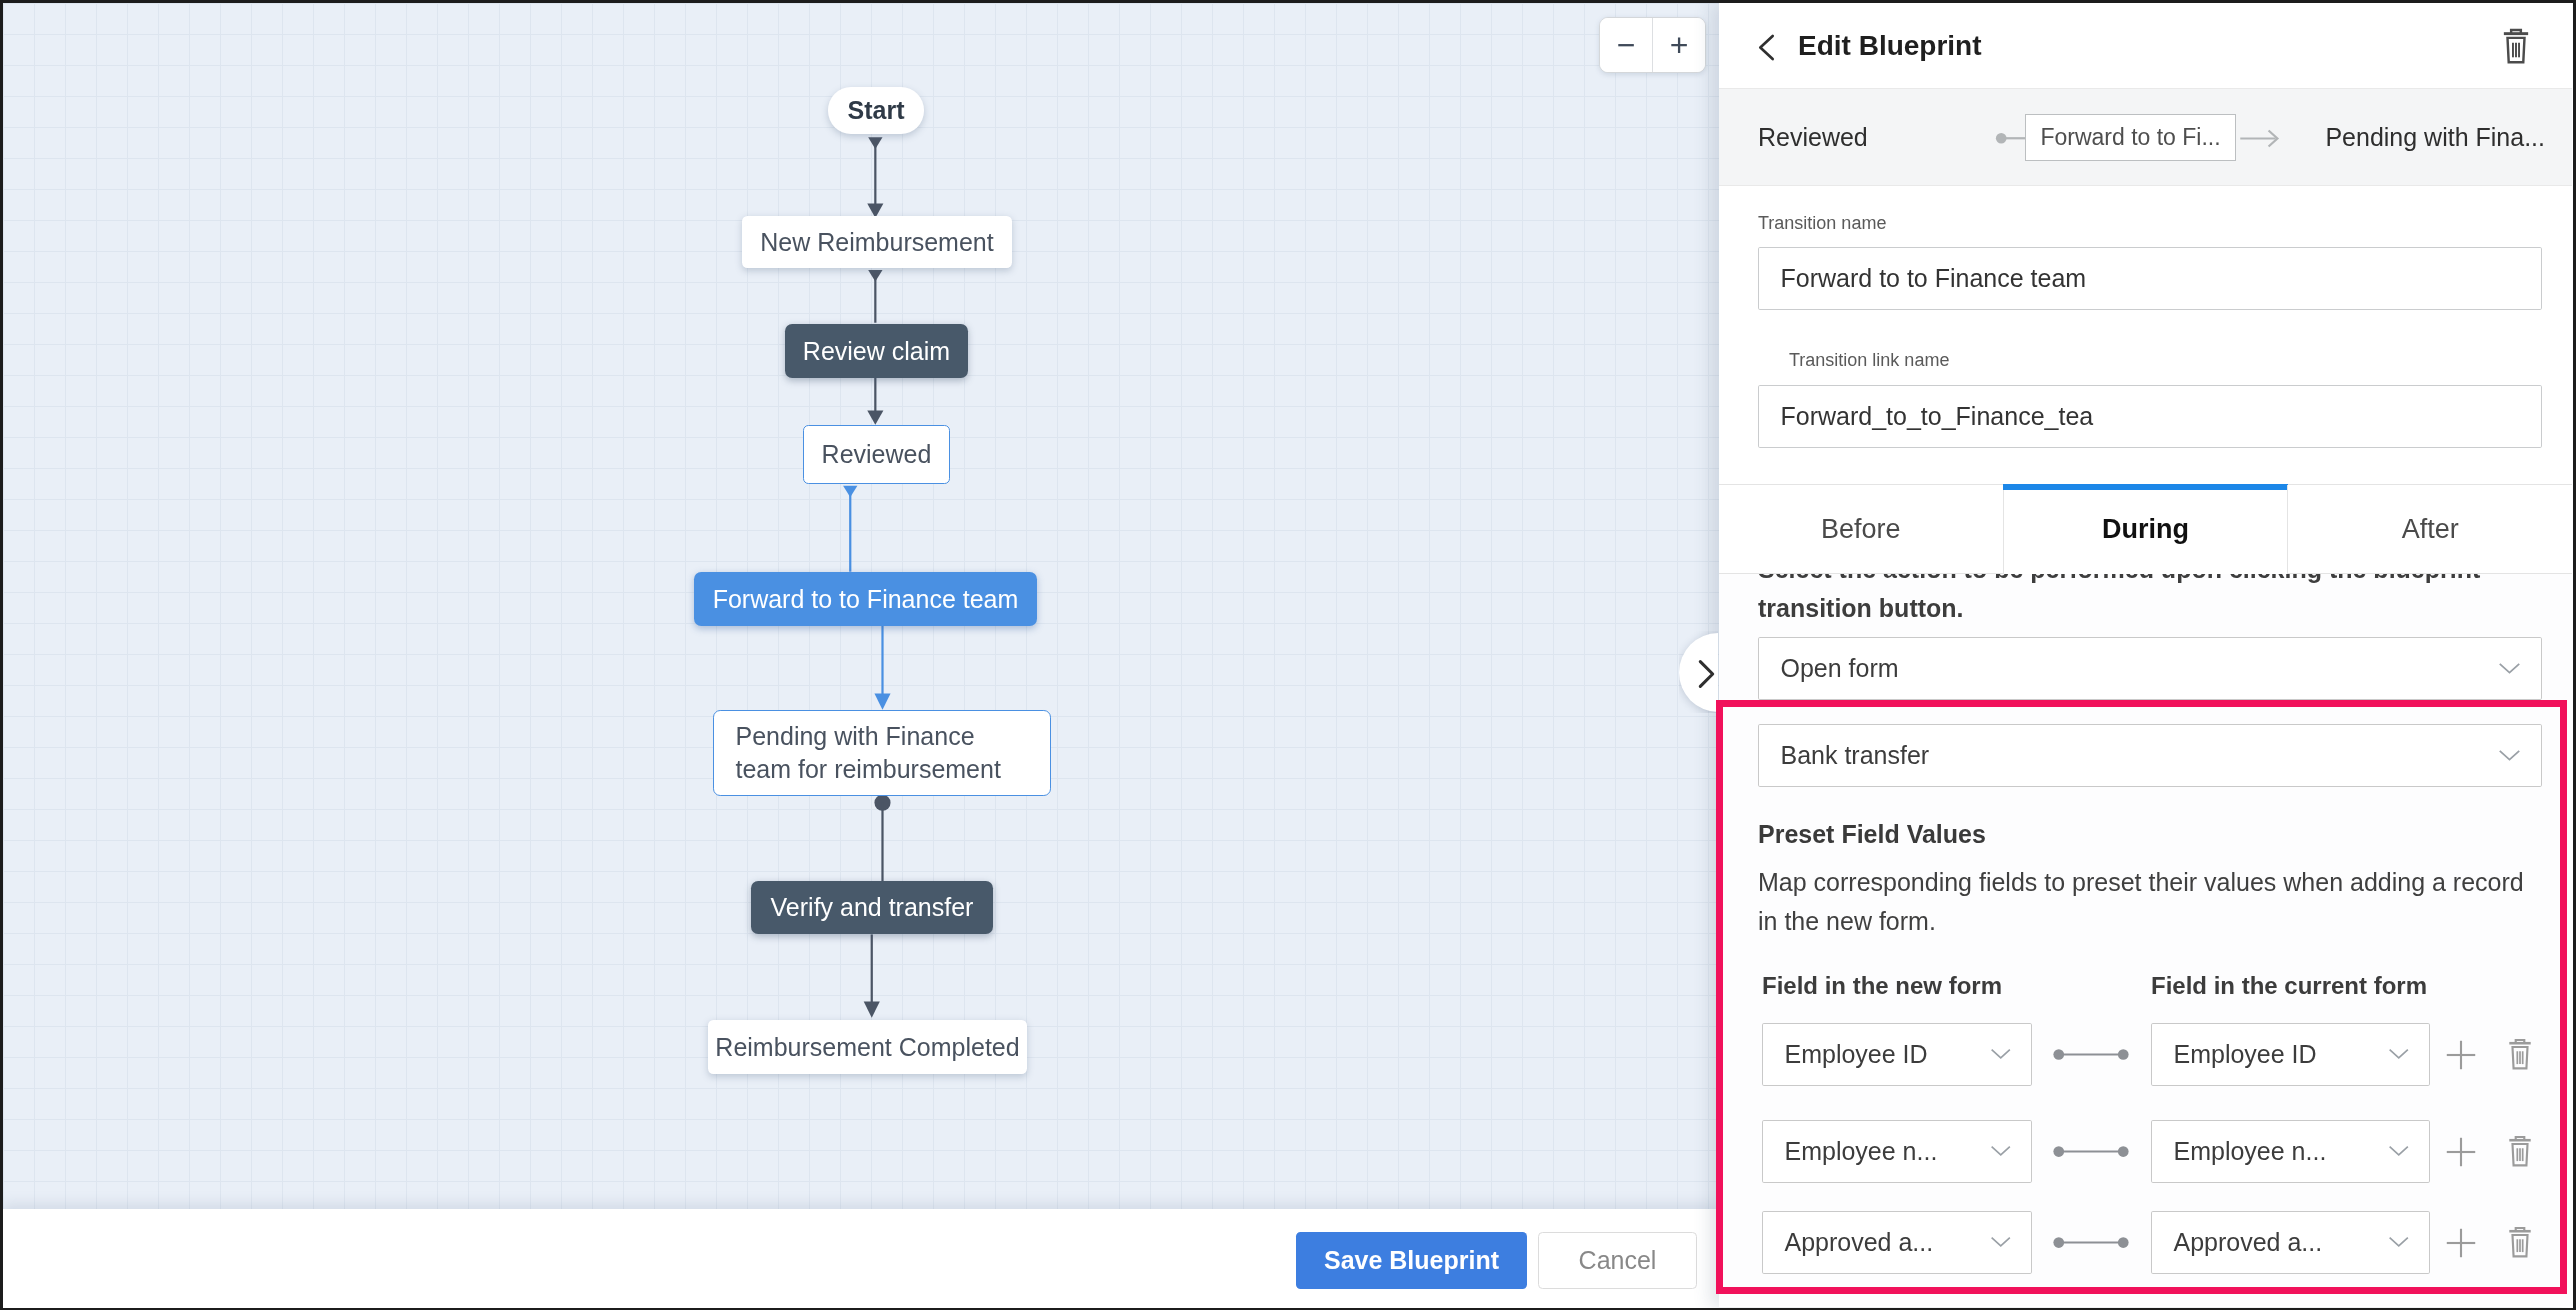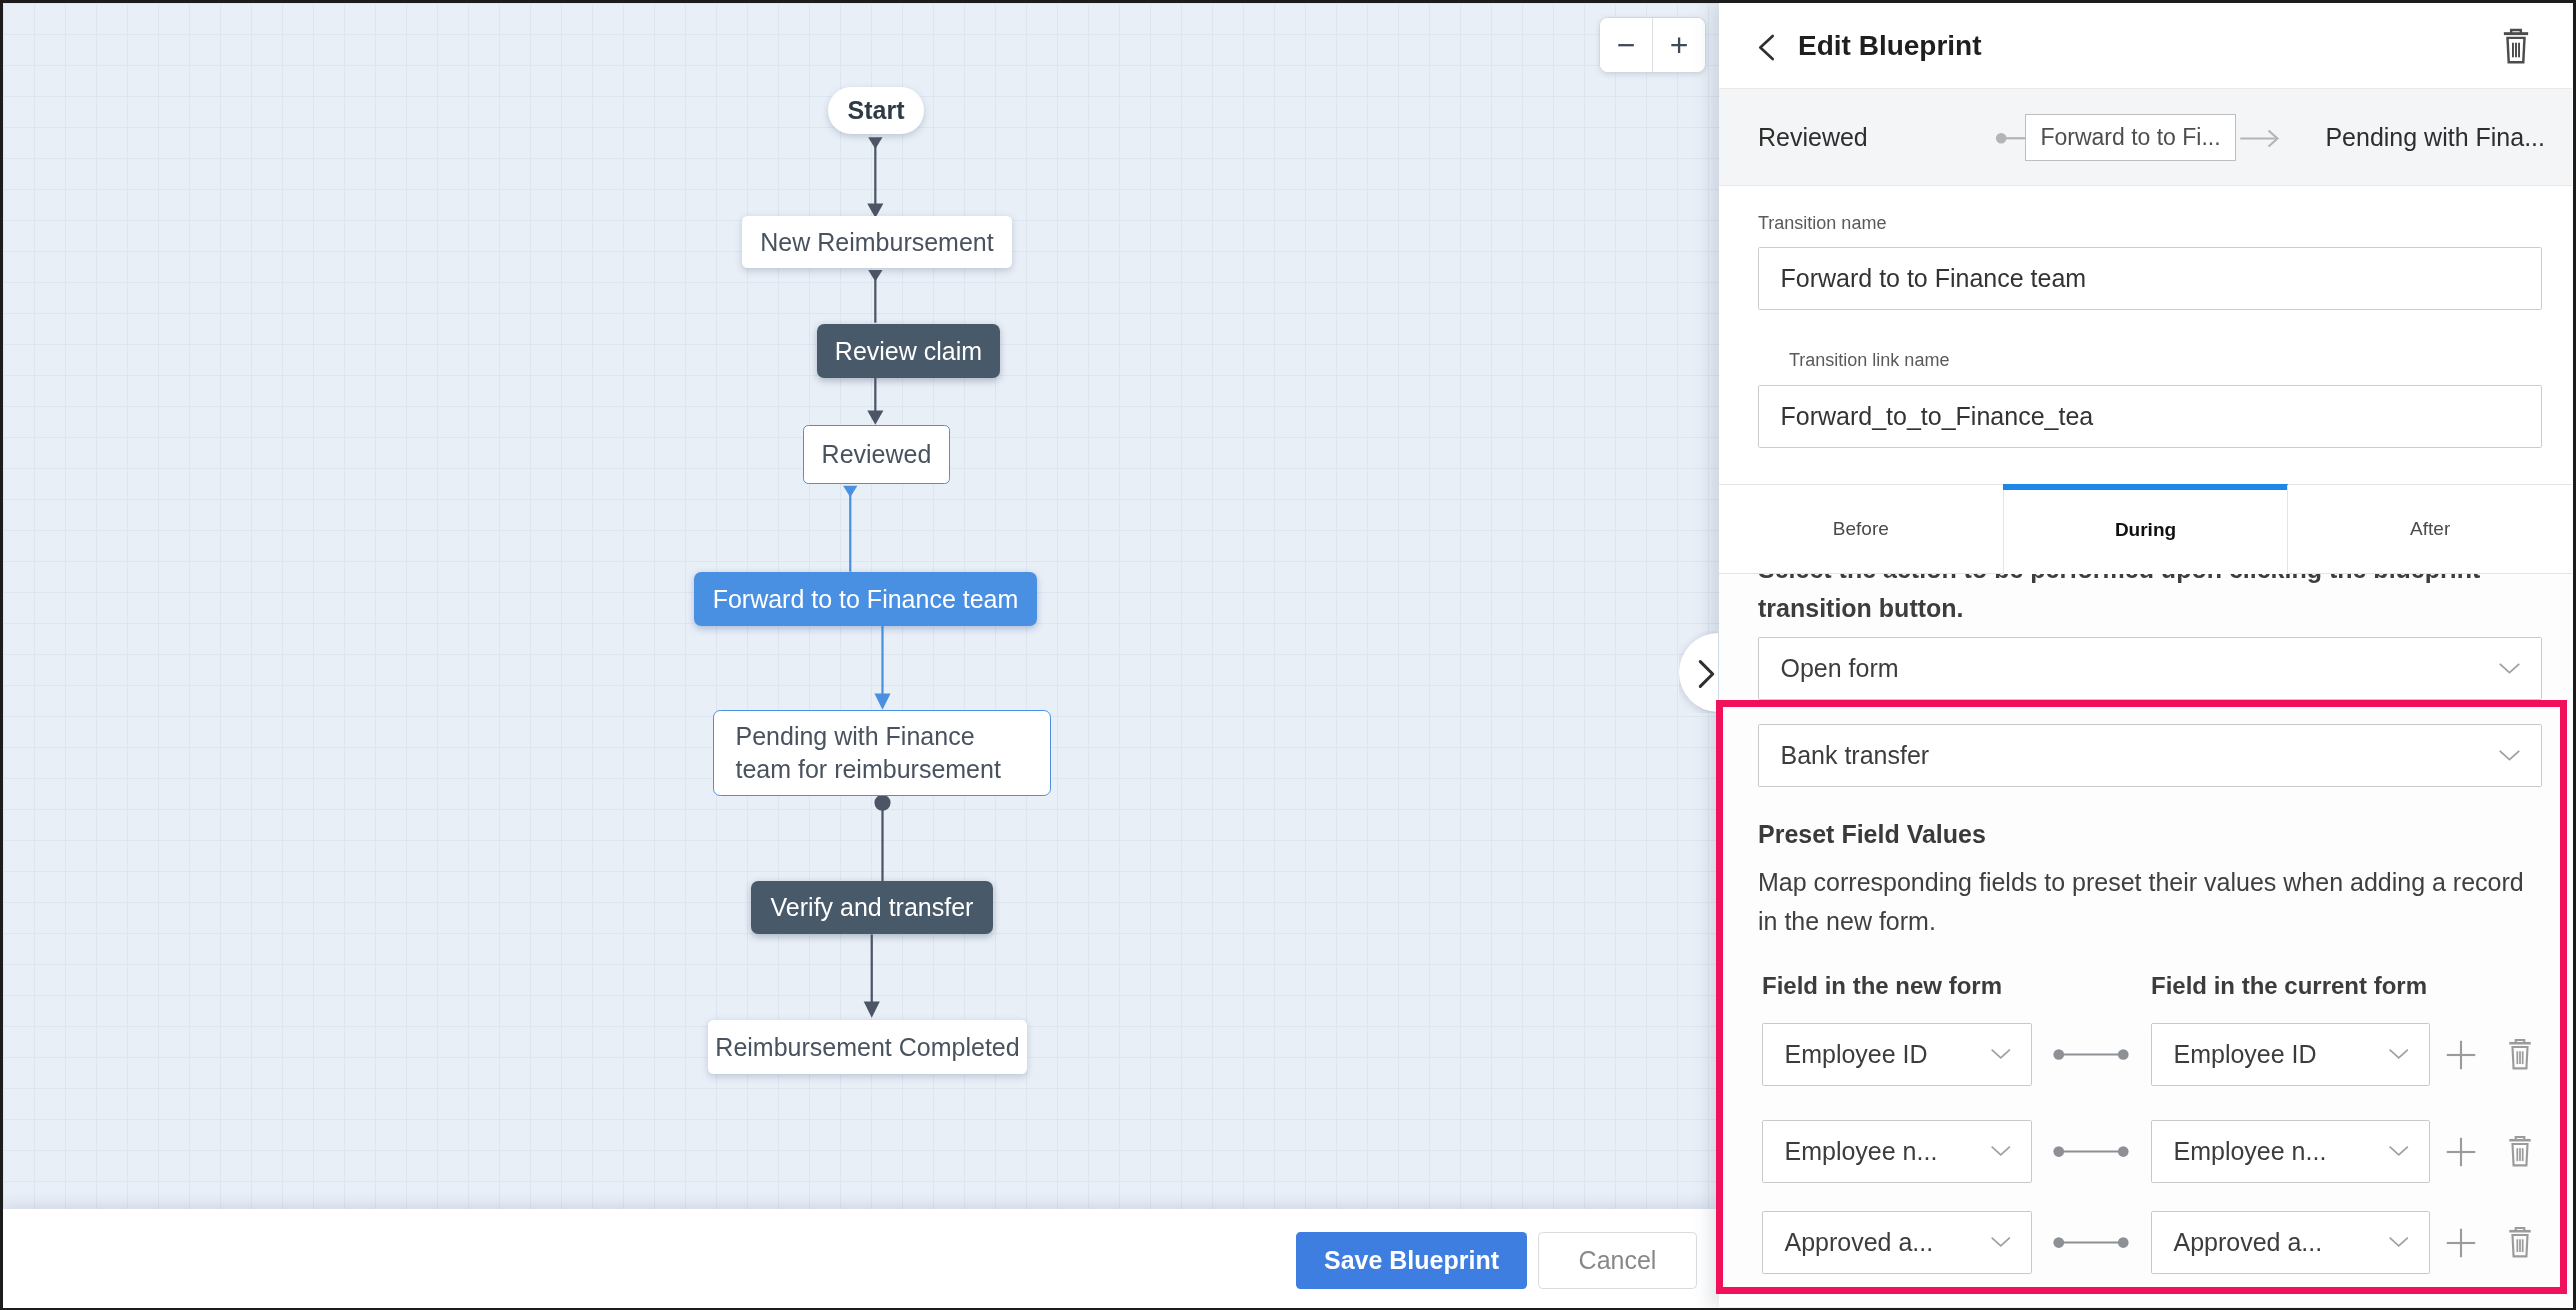--- a/index.html
+++ b/index.html
@@ -29,21 +29,21 @@
   .node-start {
     left:825px; top:84px; width:96px; height:47px;
     background:#fff; border-radius:23px; font-weight:bold; color:#2f3a47;
     box-shadow:0 2.7px 7.2px rgba(80,100,130,.28);
   }
   .node-white { background:#fff; border-radius:5.4px; box-shadow:0 2.7px 7.2px rgba(80,100,130,.28); font-weight:500; }
   .node-new   { left:739px; top:213px; width:270px; height:52px; }
   .node-done  { left:705px; top:1017px; width:319px; height:54px; }
   .node-dark  { background:#48596a; border-radius:7.2px; color:#fff; font-weight:500;
                 box-shadow:0 2.7px 7.2px rgba(60,80,105,.35); }
-  .node-review { left:782px; top:321px; width:183px; height:54px;margin-left:32px; }
+  .node-review { left:782px; top:321px; width:183px; height:54px; }
   .node-verify { left:748px; top:878px; width:242px; height:53px; }
   .node-outline { background:#fff; border:1.8px solid #4a90e2; border-radius:5.4px; color:#49525f; font-weight:500; }
   .node-reviewed { left:800px; top:422px; width:147px; height:59px; }
   .node-pending  { left:710px; top:707px; width:338px; height:86px; border-radius:7.2px;
                    justify-content:flex-start; padding:0 21.5px; text-align:left; line-height:33px; }
   .node-blue { left:691px; top:569px; width:343px; height:54px; background:#4a90e2;
                border-radius:7.2px; color:#fff; font-weight:500;
                box-shadow:0 2.7px 7.2px rgba(60,100,160,.35); }
 
   .zoom-controls {
@@ -96,21 +96,21 @@
   .field-label { position:absolute; left:39px; font-size:18px; color:#5a5a5a; }
   .label-1 { top:210px; } .label-2 { top:347px;margin-left:31px; }
   .text-input { position:absolute; left:39px; width:784px; height:63px;
                 border:1.8px solid #caccce; border-radius:1.8px; background:#fff;
                 font-size:25px; color:#333; padding:0 21.5px;
                 font-family:"Liberation Sans", sans-serif; }
   .input-1 { top:244px; } .input-2 { top:382px; }
 
   .tabs { position:absolute; left:0; top:481px; width:100%; height:90px; display:flex;
           border-top:0.9px solid #e4e4e4; background:#fff; z-index:2; }
-  .tab { flex:1; display:flex; align-items:center; justify-content:center; font-size:19px;
+  .tab { flex:1; display:flex; align-items:center; justify-content:center; font-size:27px;
          color:#4a4a4a; background:#fff; border-bottom:0.9px solid #e4e4e4; position:relative;
          cursor:pointer; }
   .tab + .tab { border-left:0.9px solid #e4e4e4; }
   .tab.active { border-bottom:none; font-weight:bold; color:#101010; }
   .tab.active::before { content:""; position:absolute; top:-0.9px; left:-0.9px; right:-0.9px;
                         height:5.4px; background:#1c87e8; }
 
   .tab-content { position:absolute; left:0; top:570px; width:100%; height:733px;
                  overflow:hidden; background:#fdfdfe; }
   .during-desc { position:absolute; left:39px; top:-23px; width:788px; font-size:25px;

